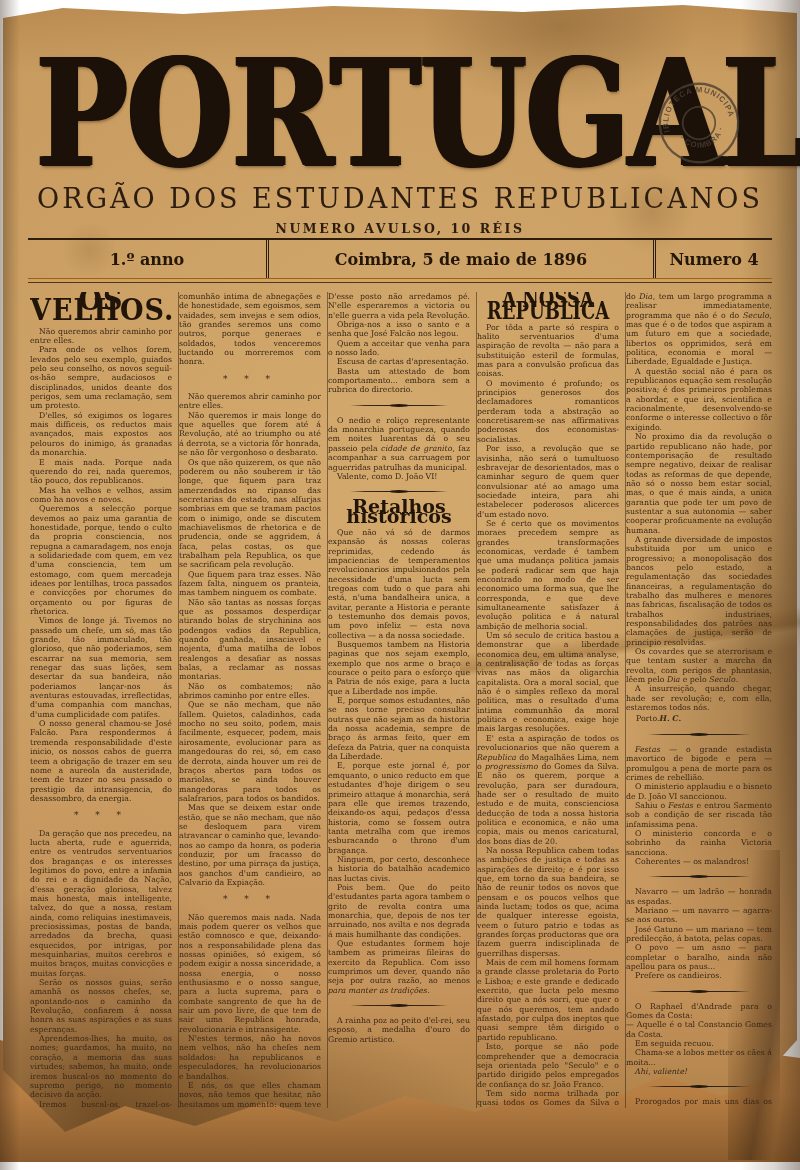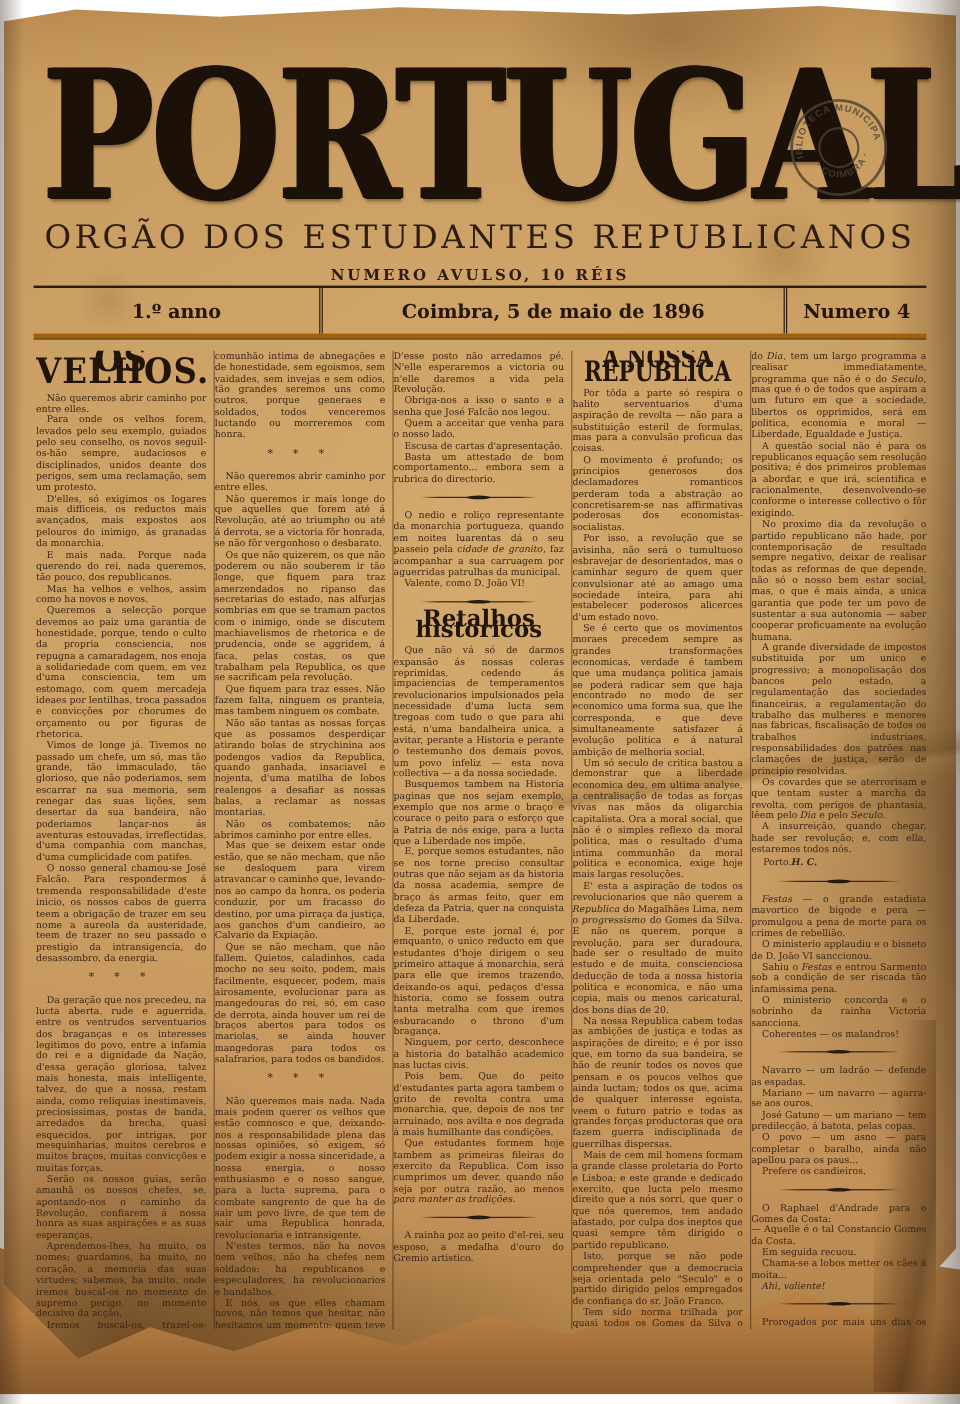--- a/index.html
+++ b/index.html
@@ -37,21 +37,21 @@
   
   .masthead{position:absolute;left:0;top:0;width:100%;z-index:4;text-align:center;color:#1b1108;}
   .mast-title{position:absolute;left:36px;right:36px;top:38px;font-size:122px;font-weight:bold;
     line-height:1;letter-spacing:-1px;transform:scaleY(1.22);transform-origin:50% 0;
     color:#1b1108;text-shadow:2px 0 0 #1b1108,-2px 0 0 #1b1108,0 1px 0 #1b1108,1px 2px 3px rgba(40,20,5,.5);}
   .mast-sub{position:absolute;left:0;right:0;top:183px;font-size:27px;letter-spacing:3px;color:#2c1d10;}
   .mast-price{position:absolute;left:0;right:0;top:221px;font-size:12.5px;font-weight:bold;letter-spacing:2.5px;color:#2c1d10;}
   .stamp{position:absolute;left:656px;top:80px;width:86px;height:86px;z-index:5;transform:rotate(-14deg);opacity:.8;}
   
   .dateband{position:absolute;left:28px;top:238px;width:744px;height:38px;z-index:4;display:flex;
-    border-top:2px solid #2d1d0e;border-bottom:4px solid #a16207;color:#241708;}
+    border-top:2px solid #2d1d0e;border-bottom:1px solid #a16207;color:#241708;}
   .dateband::after{content:"";position:absolute;left:0;right:0;bottom:-5px;height:1px;background:#2d1d0e;opacity:.8;}
   .db-cell{display:flex;align-items:center;justify-content:center;font-size:16px;font-weight:bold;}
   .db-left{width:238px;}
   .db-mid{flex:1;border-left:3px double #2d1d0e;border-right:3px double #2d1d0e;text-align:center;}
   .db-right{width:116px;}
   
   .cols{position:absolute;left:30px;top:292px;width:744px;height:816px;z-index:4;display:flex;overflow:hidden;}
   .col{box-sizing:border-box;width:149px;padding-right:6px;border-right:1px solid rgba(56,36,16,.55);
     font-size:7.8px;line-height:9.35px;text-align:justify;color:#3a2817;overflow:hidden;}
   .col:last-child{width:148px;border-right:none;padding-right:2px;}
@@ -122,29 +122,29 @@
       </div>
     <div class="col">
         <p class="noindent">comunhão intima de abnegações e de honestidade, sem egoismos, sem vaidades, sem invejas e sem odios, tão grandes seremos uns como outros, porque generaes e soldados, todos venceremos luctando ou morreremos com honra.</p>
         <div class="asterism">* * *</div>
         <p>Não queremos abrir caminho por entre elles.</p>
         <p>Não queremos ir mais longe do que aquelles que forem até á Revolução, até ao triumpho ou até á derrota, se a victoria fôr honrada, se não fôr vergonhoso o desbarato.</p>
         <p>Os que não quizerem, os que não poderem ou não souberem ir tão longe, que fiquem para traz amerzendados no ripanso das secretarias do estado, nas alfurjas sombrias em que se tramam pactos com o inimigo, onde se discutem machiavelismos de rhetorica e de prudencia, onde se aggridem, á faca, pelas costas, os que trabalham pela Republica, os que se sacrificam pela revolução.</p>
         <p>Que fiquem para traz esses. Não fazem falta, ninguem os pranteia, mas tambem ninguem os combate.</p>
         <p>Não são tantas as nossas forças que as possamos desperdiçar atirando bolas de strychinina aos podengos vadios da Republica, quando ganhada, insaciavel e nojenta, d'uma matilha de lobos realengos a desafiar as nossas balas, a reclamar as nossas montarias.</p>
         <p>Não os combatemos; não abrimos caminho por entre elles.</p>
+        <p>Que se não mecham, que não fallem. Quietos, caladinhos, cada mocho no seu soito, podem, mais facilmente, esquecer, podem, mais airosamente, evolucionar para as mangedouras do rei, só, em caso de derrota, ainda houver um rei de braços abertos para todos os mariolas, se ainda houver mangedoras para todos os salafrarios, para todos os bandidos.</p>
         <p>Mas que se deixem estar onde estão, que se não mecham, que não se desloquem para virem atravancar o caminho que, levando-nos ao campo da honra, os poderia conduzir, por um fracasso do destino, por uma pirraça da justiça, aos ganchos d'um candieiro, ao Calvario da Expiação.</p>
-        <p>Que se não mecham, que não fallem. Quietos, caladinhos, cada mocho no seu soito, podem, mais facilmente, esquecer, podem, mais airosamente, evolucionar para as mangedouras do rei, só, em caso de derrota, ainda houver um rei de braços abertos para todos os mariolas, se ainda houver mangedoras para todos os salafrarios, para todos os bandidos.</p>
         <div class="asterism">* * *</div>
         <p>Não queremos mais nada. Nada mais podem querer os velhos que estão comnosco e que, deixando-nos a responsabilidade plena das nossas opiniões, só exigem, só podem exigir a nossa sinceridade, a nossa energia, o nosso enthusiasmo e o nosso sangue, para a lucta suprema, para o combate sangrento de que ha de sair um povo livre, de que tem de sair uma Republica honrada, revolucionaria e intransigente.</p>
         <p>N'estes termos, não ha novos nem velhos, não ha chefes nem soldados: ha republicanos e especuladores, ha revolucionarios e bandalhos.</p>
         <p>E nós, os que elles chamam novos, não temos que hesitar, não hesitamos um momento: quem teve o vulto colossal, immaculado e purissimo de José Falcão por chefe não pode aregimentar-se ao lado de bandalhos, não pode abrir caminho por entre especuladores.</p>
       </div>
     <div class="col">
-        <p class="noindent">D'esse posto não arredamos pé. N'elle esperaremos a victoria ou n'elle daremos a vida pela Revolução.</p>
+        <p class="noindent">D'esse posto não arredamos pé. N'elle esperaremos a victoria ou n'elle guerra a vida pela Revolução.</p>
         <p>Obriga-nos a isso o santo e a senha que José Falcão nos legou.</p>
         <p>Quem a acceitar que venha para o nosso lado.</p>
         <p>Escusa de cartas d'apresentação.</p>
         <p>Basta um attestado de bom comportamento... embora sem a rubrica do directorio.</p>
         <div class="spindle"></div>
         <p>O nedio e roliço representante da monarchia portugueza, quando em noites luarentas dá o seu passeio pela <i>cidade de granito</i>, faz acompanhar a sua carruagem por aguerridas patrulhas da municipal.</p>
         <p>Valente, como D. João VI!</p>
         <div class="spindle"></div>
         <h2 class="headline h-retalhos">Retalhos historicos</h2>
         <p>Que não vá só de darmos expansão ás nossas coleras reprimidas, cedendo ás impaciencias de temperamentos revolucionarios impulsionados pela necessidade d'uma lucta sem tregoas com tudo o que para ahi está, n'uma bandalheira unica, a avitar, perante a Historia e perante o testemunho dos demais povos, um povo infeliz — esta nova collectiva — a da nossa sociedade.</p>
@@ -181,21 +181,21 @@
           <span>Porto.</span>
           <span class="sig-r">H. C.</span>
         </div>
         <div class="spindle"></div>
         <p><i>Festas</i> — o grande estadista mavortico de bigode e pera — promulgou a pena de morte para os crimes de rebellião.</p>
         <p>O ministerio applaudiu e o bisneto de D. João VI sanccionou.</p>
         <p>Sahiu o <i>Festas</i> e entrou Sarmento sob a condição de ser riscada tão infamissima pena.</p>
         <p>O ministerio concorda e o sobrinho da rainha Victoria sancciona.</p>
         <p>Coherentes — os malandros!</p>
         <div class="spindle"></div>
-        <p>Navarro — um ladrão — defende as espadas.</p>
+        <p>Navarro — um ladrão — honrada as espadas.</p>
         <p>Mariano — um navarro — agarra-se aos ouros.</p>
         <p>José Gatuno — um mariano — tem predilecção, á batota, pelas copas.</p>
         <p>O povo — um asno — para completar o baralho, ainda não apellou para os paus...</p>
         <p>Prefere os candieiros.</p>
         <div class="spindle"></div>
         <p>O Raphael d'Andrade para o Gomes da Costa:</p>
         <p class="noindent">— Aquelle é o tal Constancio Gomes da Costa.</p>
         <p>Em seguida recuou.</p>
         <p>Chama-se a lobos metter os cães á moita...</p>
         <p><i>Ahi, valiente!</i></p>

